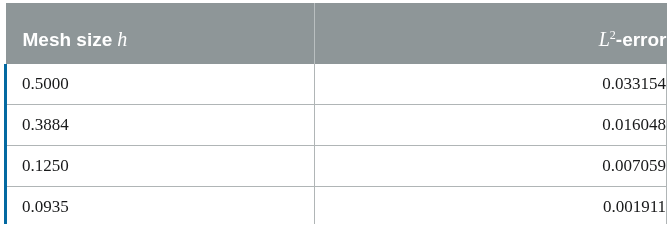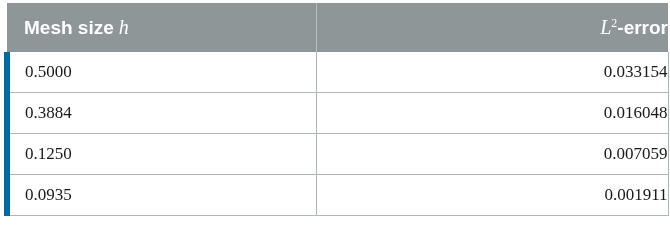--- a/index.html
+++ b/index.html
@@ -26,21 +26,21 @@
     table-layout: fixed;
     background: #ffffff;
   }
   col.col-mesh { width: 309px; }
   col.col-err  { width: 352px; }
 
   thead tr.header-row th {
     background: #8e9698;
     color: #ffffff;
     height: 49px;
-    padding: 0 0 0 17px;
+    padding: 12px 0 0 17px;
     margin: 0;
     font-weight: bold;
     font-size: 19px;
     font-family: "Liberation Sans", sans-serif;
     border: none;
     vertical-align: middle;
   }
   thead tr.header-row th.th-mesh {
     text-align: left;
     border-right: 1px solid #b9bfc0;
@@ -57,21 +57,21 @@
     color: #18191a;
     background: #ffffff;
     border-bottom: 1px solid #b0b5b6;
     border-right: 1px solid #b0b5b6;
     vertical-align: middle;
     padding: 0;
   }
   tbody tr.body-row td.cell-mesh {
     text-align: left;
     padding-left: 15px;
-    border-left: 6px solid #0369a1;
+    border-left: 3px solid #0369a1;
   }
   tbody tr.body-row td.cell-err {
     text-align: right;
     padding-left: 0;
   }
 
   .math-italic {
     font-family: "Liberation Serif", serif;
     font-style: italic;
     font-weight: normal;

